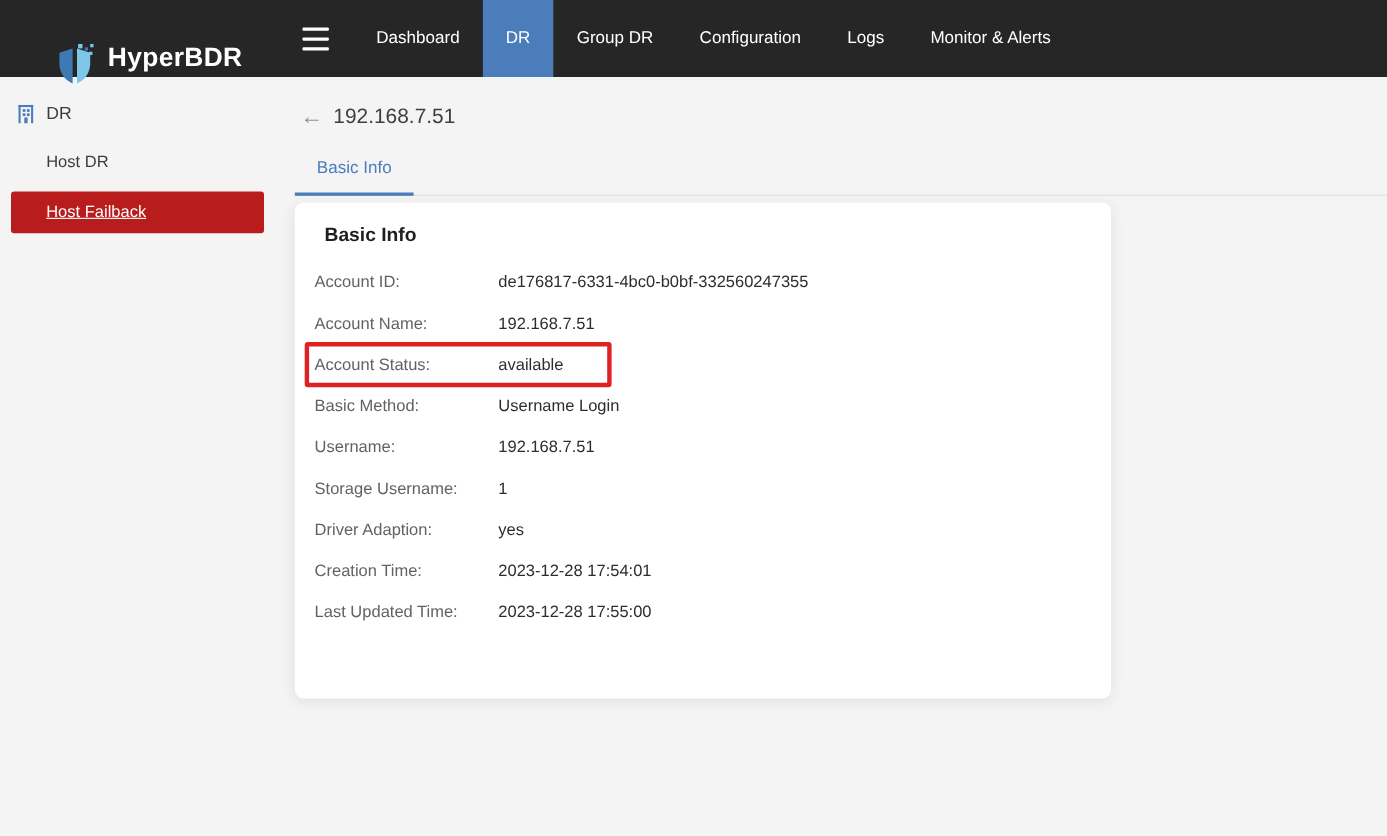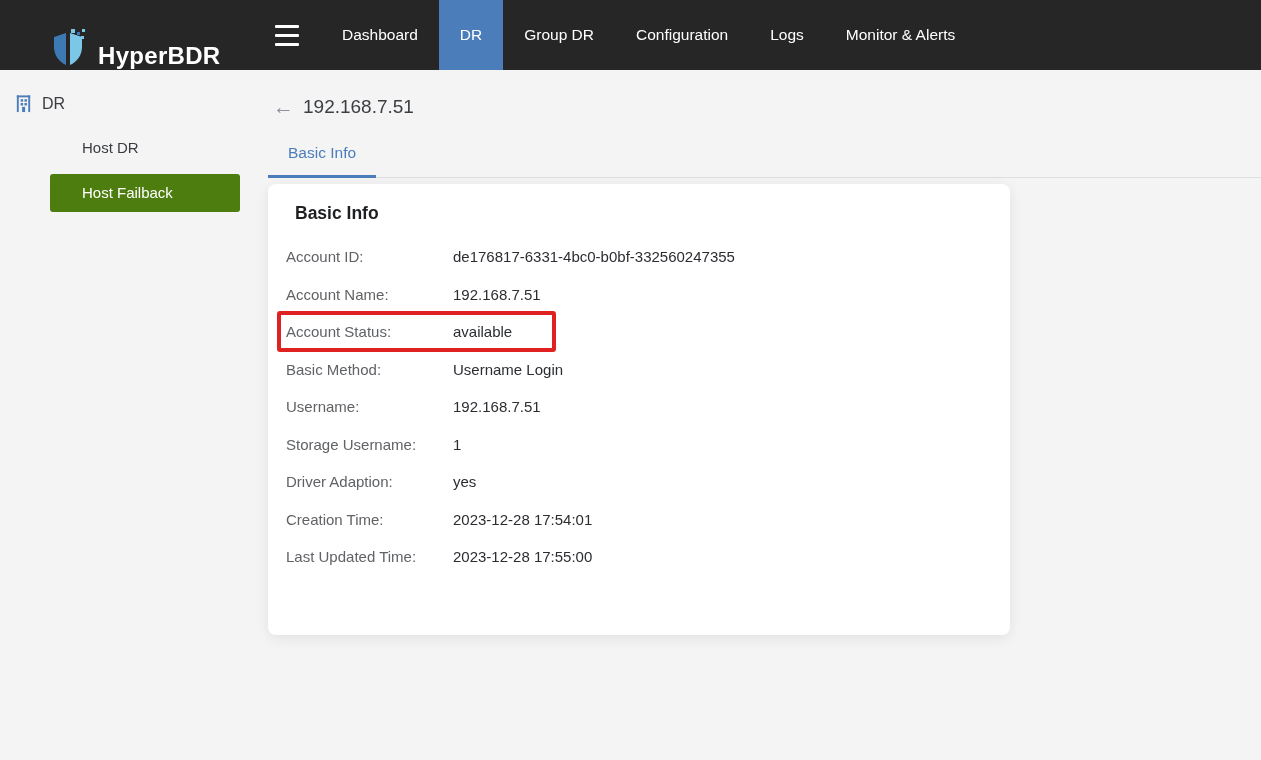--- a/index.html
+++ b/index.html
@@ -14,23 +14,24 @@
   
   .navbar {
     height: 70px;
     background: #262626;
     display: flex;
     align-items: stretch;
   }
   .brand {
     width: 255px;
     display: flex;
-    align-items: flex-end;
+    align-items: flex-start;
     padding-left: 48px;
     cursor: pointer;
+    margin-top: 39px;
   }
   .brand-name {
     color: #ffffff;
     font-size: 24px;
     font-weight: bold;
     letter-spacing: 0.3px;
     margin-left: 10px;
   }
   .hamburger {
     align-self: center;
@@ -71,32 +72,32 @@
   .side-section {
     display: flex;
     align-items: center;
     height: 39px;
     padding-left: 14px;
     font-size: 16px;
     color: #3a3c40;
     cursor: pointer;
   }
   .side-section .icon { display: flex; margin-right: 9px; }
-  .side-items { margin-top: 6px; margin-left: 40px; }
+  .side-items { margin-top: 6px; }
   .side-item {
     height: 38px;
     line-height: 38px;
     margin: 0 15px 7px 10px;
     padding-left: 32px;
     border-radius: 3px;
     font-size: 15px;
     color: #3a3c40;
     cursor: pointer;
   }
-  .side-item.active { background: #4d7c0f; color: #ffffff; }
+  .side-item.active { background: #b91c1c; color: #ffffff; text-decoration: underline; }
 
   
   .content { flex: 1; min-width: 0; }
   .page-head {
     display: flex;
     align-items: center;
     height: 30px;
     margin: 22px 0 0 18px;
   }
   .back-icon {

